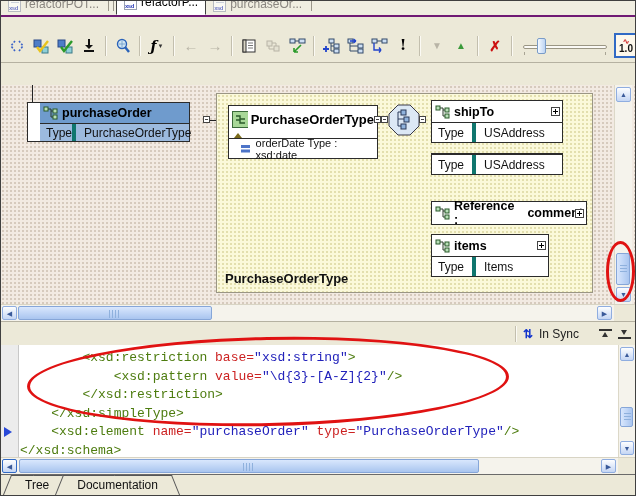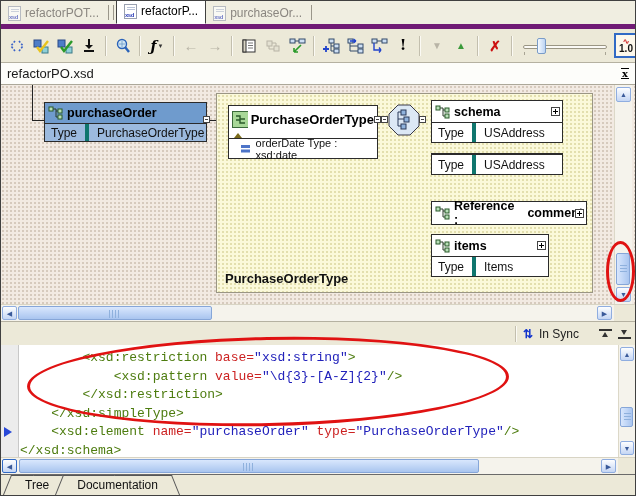--- a/index.html
+++ b/index.html
@@ -1,22 +1,22 @@
 <!DOCTYPE html>
 <html><head>
 <meta charset="utf-8">
 <style>
   html,body{margin:0;padding:0;background:#d4d0c8;}
   *{box-sizing:border-box;}
   .app{position:relative;width:636px;height:496px;background:#ece9d8;border:1px solid #404040;
        font-family:"Liberation Sans",sans-serif;overflow:hidden;}
 
   
-  .tabbar{position:absolute;left:0;top:0;width:634px;height:28px;background:#f0eee1;
-          display:flex;align-items:flex-end;border-bottom:5px solid #701a75;}
+  .tabbar{position:absolute;left:0;top:0;width:634px;height:16px;background:#f0eee1;
+          display:flex;align-items:flex-end;border-bottom:2px solid #701a75;}
   .dtab{display:flex;align-items:center;gap:4px;height:22px;padding:0 7px;font-size:12px;
         color:#8a8680;white-space:nowrap;cursor:default;}
   .dtab.active{background:#fff;border:1px solid #404040;border-bottom:1px solid #fff;
         color:#000;font-weight:normal;height:26px;}
   .tabsep{width:1px;height:15px;background:#9a968a;margin:0 2px 4px 2px;}
   .xsdicon{width:13px;height:15px;background:#fff;border:1px solid #99a0b0;position:relative;
         flex:0 0 auto;}
   .xsdicon::before{content:"xsd";position:absolute;left:0px;bottom:0px;font-size:6px;font-weight:bold;
         color:#3344bb;letter-spacing:-0.5px;}
   .xsdicon::after{content:"";position:absolute;left:2px;top:2px;width:8px;height:1px;background:#b8c2d8;
@@ -61,21 +61,21 @@
         background-size:4px 4px;}
   .ylabel{position:absolute;left:8px;bottom:6px;font-size:13px;font-weight:bold;color:#111;}
 
   .node{position:absolute;border:1px solid #2b2b2b;background:#fff;}
   .nhead{display:flex;align-items:center;gap:3px;padding:0 3px;font-size:12.5px;font-weight:bold;color:#000;}
   .trow{display:flex;align-items:center;border-top:1px solid #2b2b2b;font-size:12px;color:#111;}
   .tcell1{width:44px;padding-left:6px;border-right:4px solid #0f766e;align-self:stretch;
         display:flex;align-items:center;}
   .tcell2{padding-left:8px;}
 
-  .po-box{left:43px;top:17px;width:163px;}
+  .po-box{left:26px;top:17px;width:163px;padding-left:12px;}
   .po-box .nhead{height:20px;background:#6f9bcd;}
   .po-box .trow{height:18px;background:#9cbade;}
 
   .pot-box{left:227px;top:20px;width:150px;}
   .pot-box .nhead{height:26px;font-size:13px;}
   .pot-marker{position:absolute;left:5px;top:27px;width:0;height:0;border-left:4px solid transparent;
         border-right:4px solid transparent;border-bottom:5px solid #7a6a1a;}
   .attr-row{display:flex;align-items:center;gap:5px;height:20px;margin-top:6px;
         border-top:1px solid #2b2b2b;padding-left:12px;font-size:11px;color:#111;}
 
@@ -310,24 +310,20 @@
       <div class="slider-tick" style="left:3px;"></div>
       <div class="slider-tick" style="right:3px;"></div>
       <div class="slider-thumb"></div>
     </div>
     <div class="zoombtn">
       <span class="squig">∿</span>
       <span class="zl">1.0</span>
     </div>
   </div>
 
-  <div class="docbar">
-    <span class="docbar-title">refactorPO.xsd</span>
-    <span class="split-ic">x</span>
-  </div>
 
   <div class="diagram">
     <div class="conn" style="left:31px;top:0;width:1px;height:36px;"></div>
     <div class="conn" style="left:31px;top:35px;width:12px;height:1px;"></div>
     <div class="conn" style="left:206px;top:35px;width:22px;height:1px;"></div>
     <div class="conn" style="left:377px;top:35px;width:11px;height:1px;"></div>
     <div class="conn" style="left:418px;top:35px;width:12px;height:1px;"></div>
     <div class="conn" style="left:424px;top:35px;width:1px;height:130px;"></div>
     <div class="conn" style="left:424px;top:79px;width:6px;height:1px;"></div>
     <div class="conn" style="left:424px;top:128px;width:6px;height:1px;"></div>
@@ -386,21 +382,21 @@
     <div class="connsq" style="left:418px;top:31px;"></div>
 
     <div class="node shipto-box">
       <div class="nhead child-head">
         <svg width="16" height="14">
             <path d="M5 3 H8 M8 3 V11 M8 5 H10 M8 11 H10" stroke="#2a3a2a" fill="none"></path>
             <rect x="1" y="1" width="4" height="4" fill="#b8e0b8" stroke="#2a5a2a"></rect>
             <rect x="10" y="3" width="4" height="4" fill="#b8e0b8" stroke="#2a5a2a"></rect>
             <rect x="10" y="9" width="4" height="4" fill="#b8e0b8" stroke="#2a5a2a"></rect>
           </svg>
-        <span>schema</span>
+        <span>shipTo</span>
         <div class="plusbox"></div>
       </div>
       <div class="trow child-row">
         <span class="tcell1">Type</span>
         <span class="tcell2">USAddress</span>
       </div>
     </div>
 
     <div class="node billto-box">
       <div class="trow child-row">

